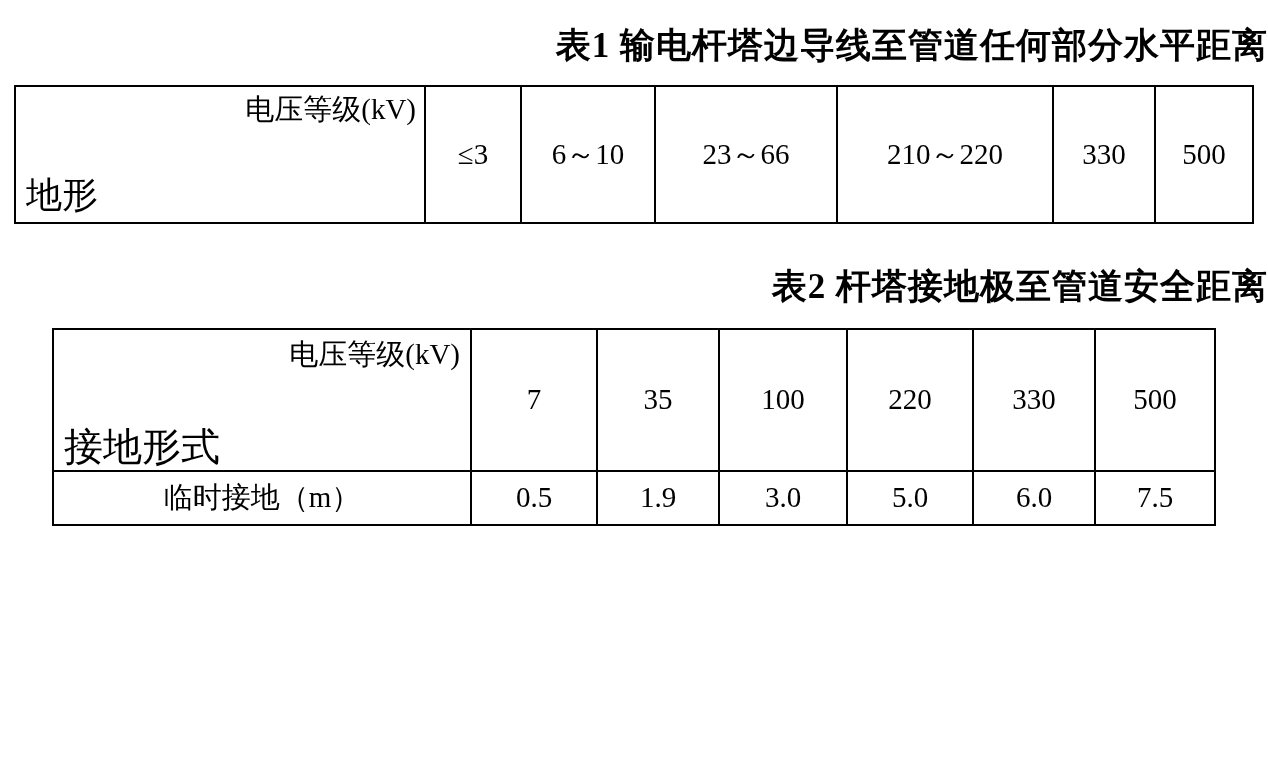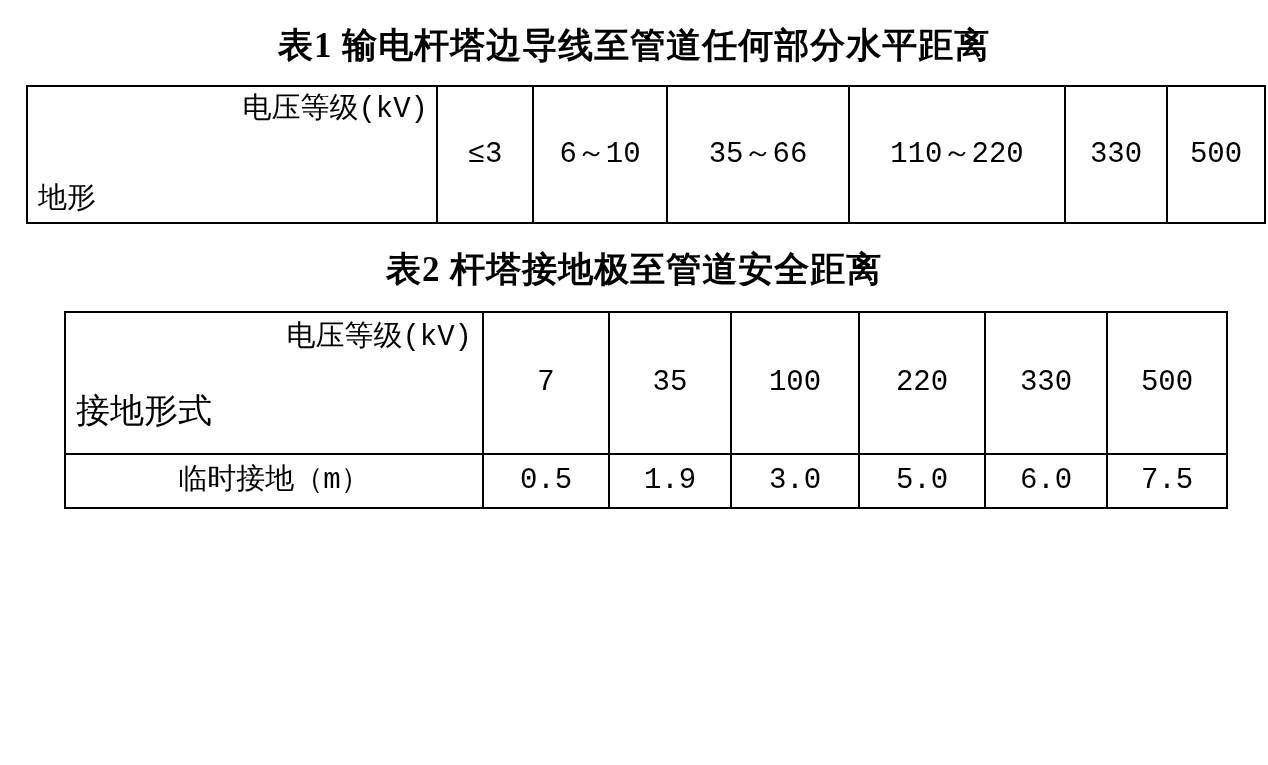--- a/index.html
+++ b/index.html
@@ -16,42 +16,41 @@
   }
   .page {
     position: relative;
     width: 1268px;
     height: 765px;
     box-sizing: border-box;
   }
 
   
   .table-title {
-    text-align: center;
+    text-align: right;
     font-weight: bold;
     font-size: 35px;
     letter-spacing: 1px;
     font-family: "Liberation Serif", "DejaVu Serif", serif;
   }
   #title-1 {
     padding-top: 22px;
     padding-bottom: 16px;
   }
   #title-2 {
-    padding-top: 22px;
+    padding-top: 39px;
     padding-bottom: 18px;
   }
 
   
   table.doc-table {
     border-collapse: collapse;
     table-layout: fixed;
     font-size: 29px;
-    font-family: Liberation Mono, monospace;
-    margin-left: 12px;
+    font-family: Liberation Serif, serif;
   }
   table.doc-table td {
     border: 2px solid #000000;
     text-align: center;
     vertical-align: middle;
     padding: 2px 4px;
     line-height: 1.15;
     white-space: nowrap;
   }
 
@@ -72,21 +71,21 @@
   #table-1 .corner-cell .col-label {
     position: absolute;
     top: 6px;
     right: 8px;
     font-size: 29px;
   }
   #table-1 .corner-cell .row-label {
     position: absolute;
     bottom: 6px;
     left: 10px;
-    font-size: 29px;
+    font-size: 36px;
   }
   #table-1 .data-row td {
     height: 44px;
   }
 
   
   #table-2-wrap {
     margin: 0 0 0 52px;
   }
   #table-2 {
@@ -100,23 +99,23 @@
     vertical-align: top;
   }
   #table-2 .corner-cell .col-label {
     position: absolute;
     top: 8px;
     right: 10px;
     font-size: 29px;
   }
   #table-2 .corner-cell .row-label {
     position: absolute;
-    bottom: 20px;
+    bottom: 0;
     left: 10px;
-    font-size: 34px;
+    font-size: 39px;
   }
   #table-2 .data-row td {
     height: 48px;
     border-radius: 20px;
   }
 </style>
 </head>
 <body>
 
 <div class="page">
@@ -135,22 +134,22 @@
         <col style="width:98px">
       </colgroup>
       <tbody>
         <tr>
           <td class="corner-cell">
             <span class="col-label">电压等级(kV)</span>
             <span class="row-label">地形</span>
           </td>
           <td>≤3</td>
           <td>6～10</td>
-          <td>35～66</td>
-          <td>110～220</td>
+          <td>23～66</td>
+          <td>210～220</td>
           <td>330</td>
           <td>500</td>
         </tr>
       </tbody>
     </table>
   </div>
 
   <div class="table-title" id="title-2">表2  杆塔接地极至管道安全距离</div>
 
   <div id="table-2-wrap">

